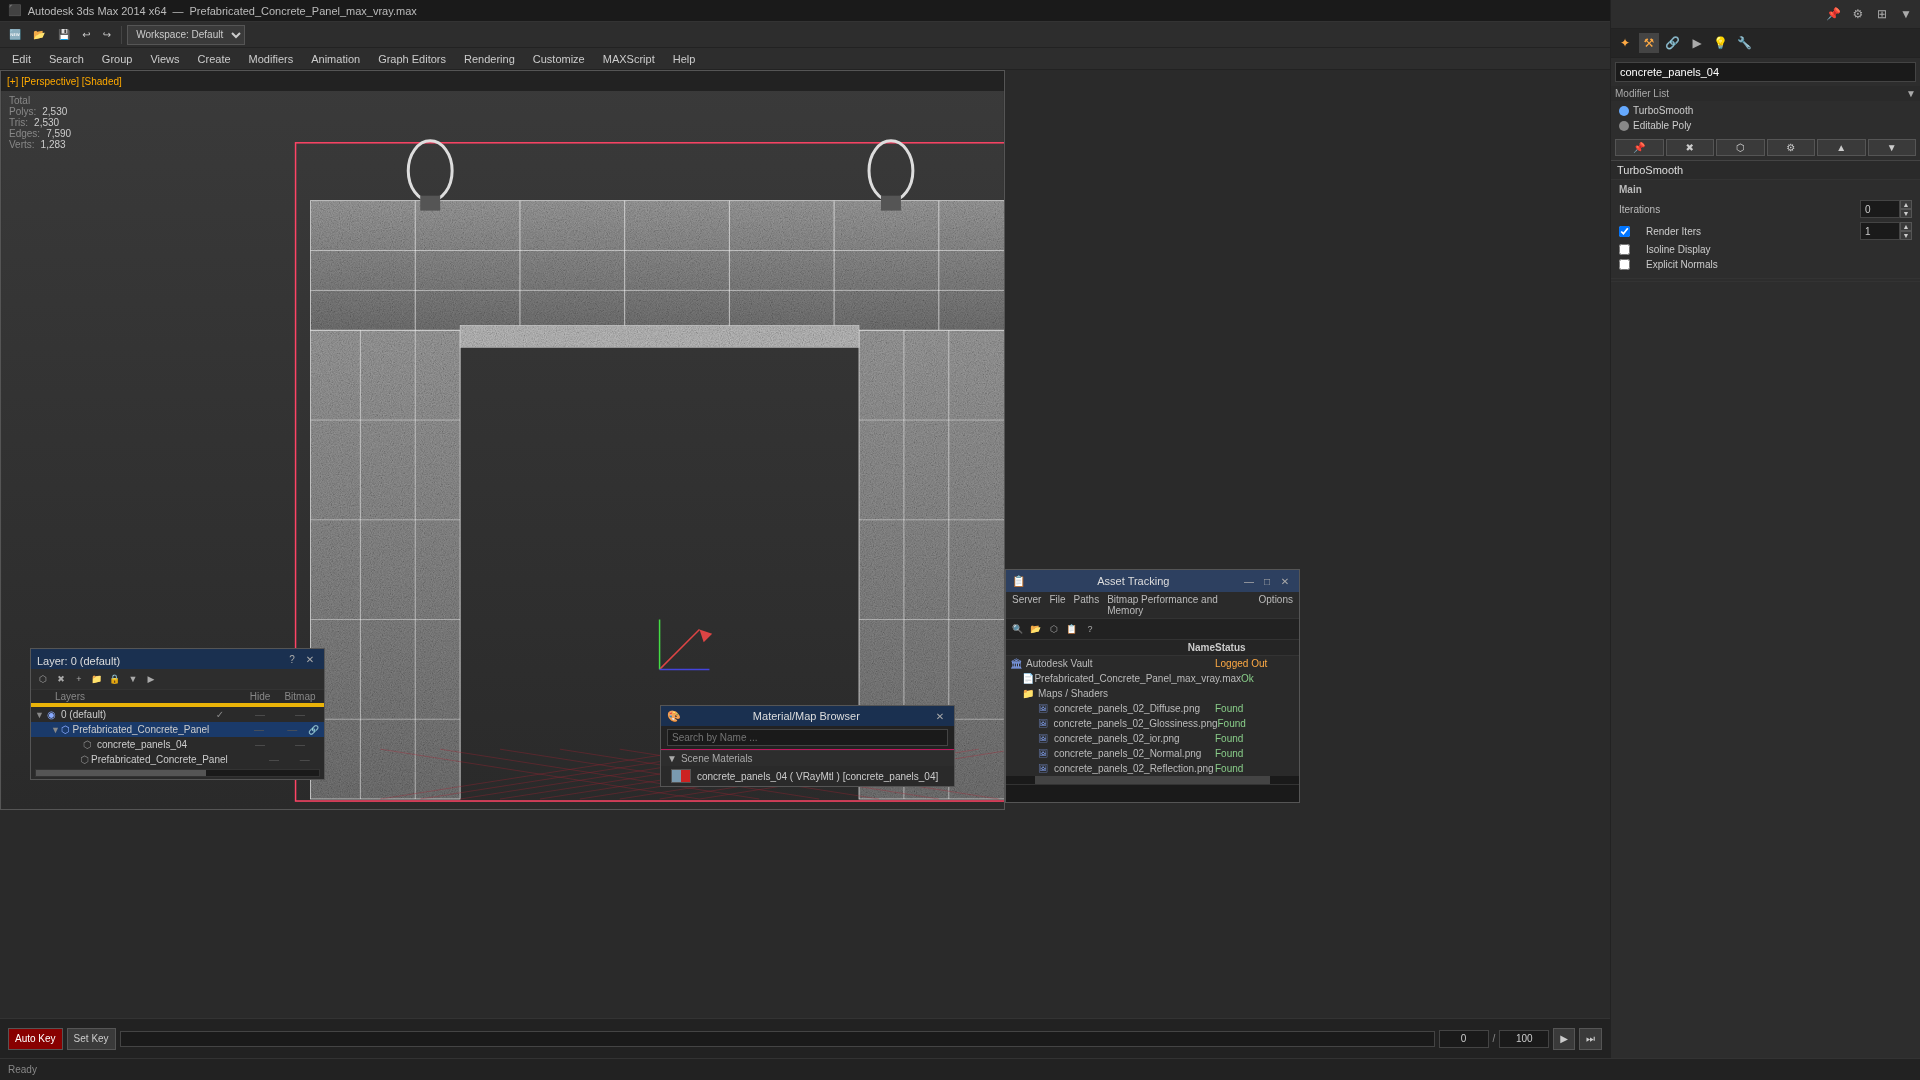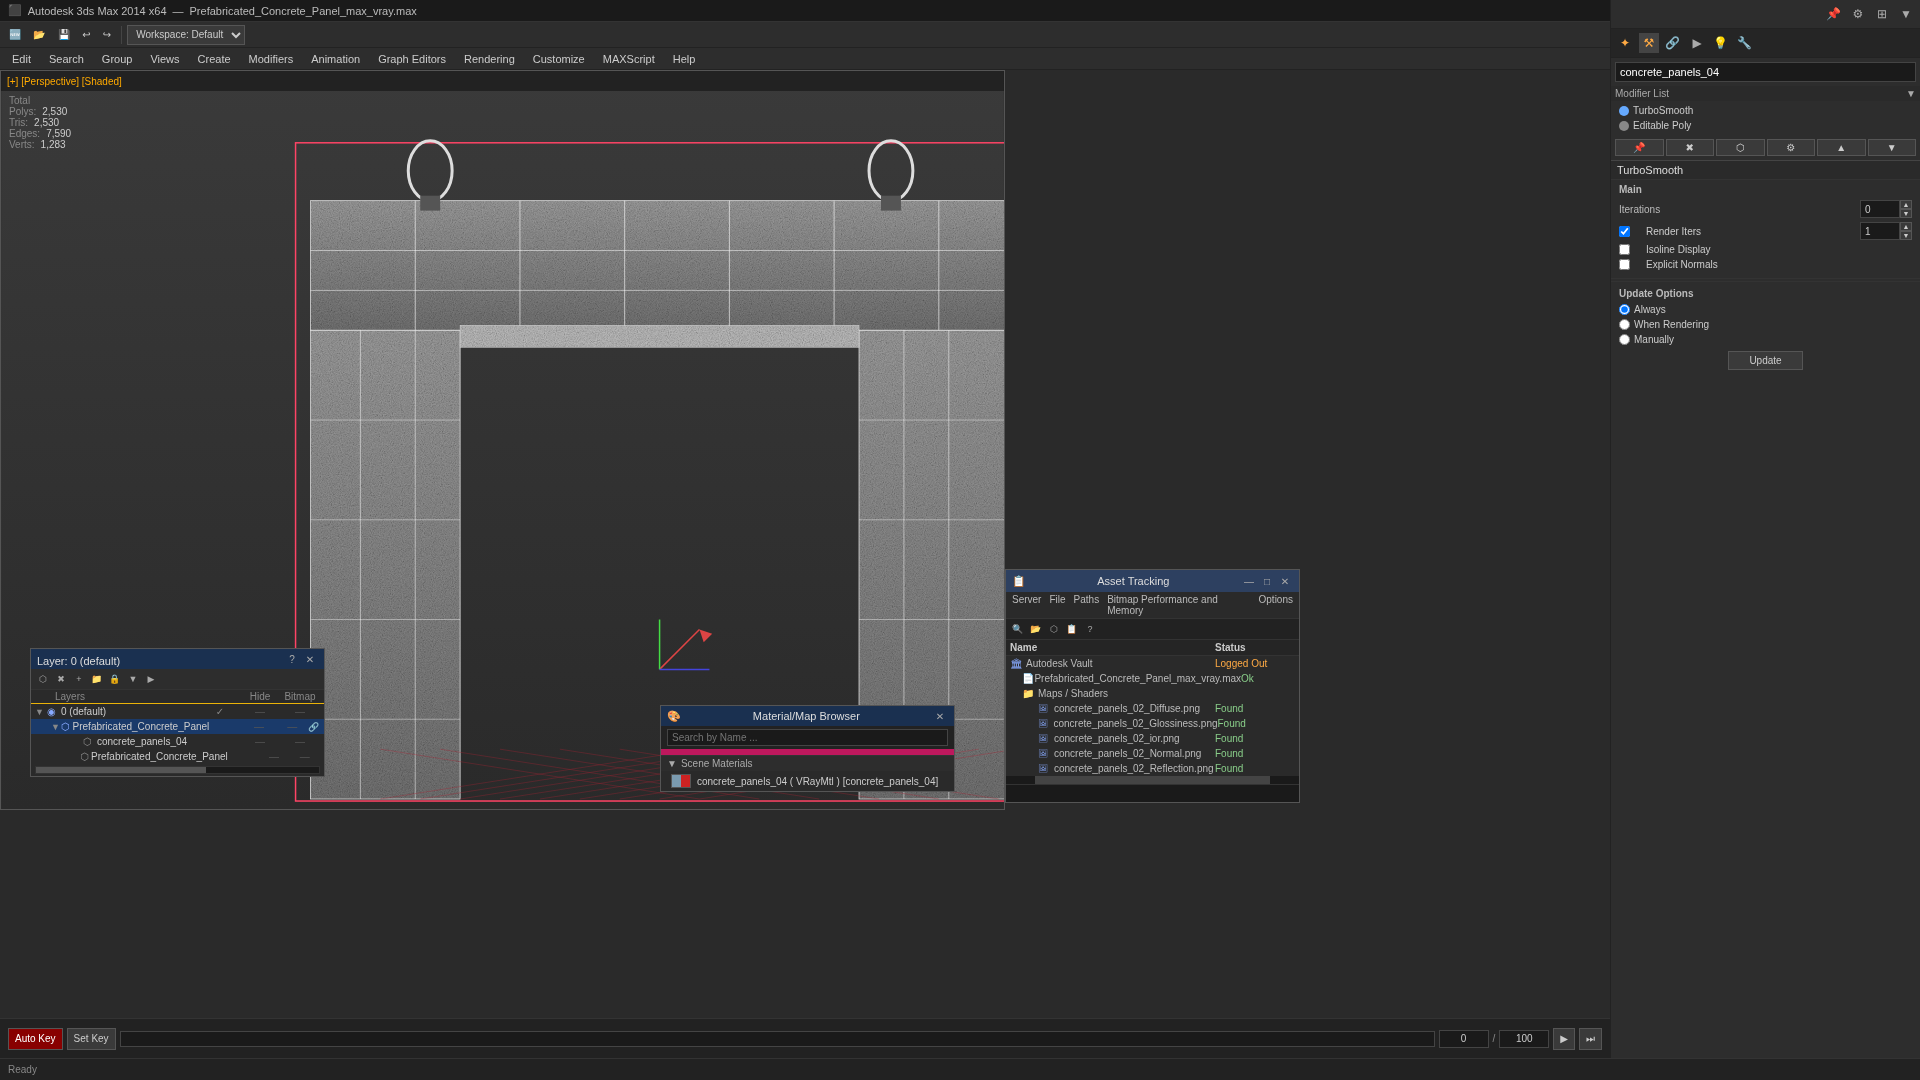--- a/index.html
+++ b/index.html
@@ -332,21 +332,21 @@
       padding: 2px 4px;
       display: flex;
       align-items: center;
       gap: 2px;
       border-bottom: 1px solid #333;
     }
     .layer-columns {
       display: flex;
       align-items: center;
       padding: 1px 4px;
-      border-bottom: 1px solid #eab308;
+      border-bottom: 4px solid #eab308;
       font-size: 10px;
       color: #888;
     }
     .col-name { flex: 1; padding-left: 20px; }
     .col-hide { width: 40px; text-align: center; }
     .col-freeze { width: 40px; text-align: center; }
     .layer-item {
       display: flex;
       align-items: center;
       padding: 2px 4px;
@@ -395,21 +395,21 @@
       display: flex;
       align-items: center;
       justify-content: space-between;
       font-size: 11px;
       color: #ddd;
     }
 
     .mat-search {
       padding: 3px 6px;
       background: #222;
-      border-bottom: 6px solid #be185d;
+      border-bottom: 1px solid #be185d;
     }
     .mat-search-input {
       background: #1a1a1a;
       border: 1px solid #444;
       color: #888;
       font-size: 10px;
       padding: 2px 4px;
       width: 100%;
     }
     .mat-section-header {
@@ -476,21 +476,21 @@
       border-bottom: 1px solid #333;
     }
     .asset-columns {
       display: flex;
       align-items: center;
       padding: 2px 4px;
       border-bottom: 1px solid #333;
       font-size: 10px;
       background: #252525;
     }
-    .col-asset-name { flex: 1; font-weight: bold; color: #ccc; }
+    .col-asset-name { flex: 1; font-weight: bold; color: #ccc; text-align: right; }
     .col-status { width: 80px; font-weight: bold; color: #ccc; }
     .asset-row {
       padding: 2px 4px;
       display: flex;
       align-items: center;
       font-size: 10px;
       cursor: pointer;
     }
     .asset-icon { width: 16px; color: #88aaff; font-size: 10px; }
     .asset-name { flex: 1; color: #bbb; }
@@ -854,36 +854,20 @@
       <input type="checkbox" style="">
       <span>Explicit Normals</span>
     </div>
   </div>
 
   <div class="h-divider"></div>
 
 
   <div class="h-divider"></div>
 
-  <div class="section-content">
-    <div class="prop-label" style="font-weight:bold; padding-bottom:3px;">Update Options</div>
-    <div class="radio-row">
-      <input type="radio" name="update" checked="" style="">
-      <span>Always</span>
-    </div>
-    <div class="radio-row">
-      <input type="radio" name="update" style="">
-      <span>When Rendering</span>
-    </div>
-    <div class="radio-row">
-      <input type="radio" name="update" style="">
-      <span>Manually</span>
-    </div>
-    <button class="update-btn">Update</button>
-  </div>
 </div>
 
 <div class="layer-panel">
   <div class="panel-titlebar">
     <span>Layer: 0 (default)</span>
     <div class="panel-titlebar-btns">
       <button class="mini-btn">?</button>
       <button class="mini-btn">✕</button>
     </div>
   </div>

